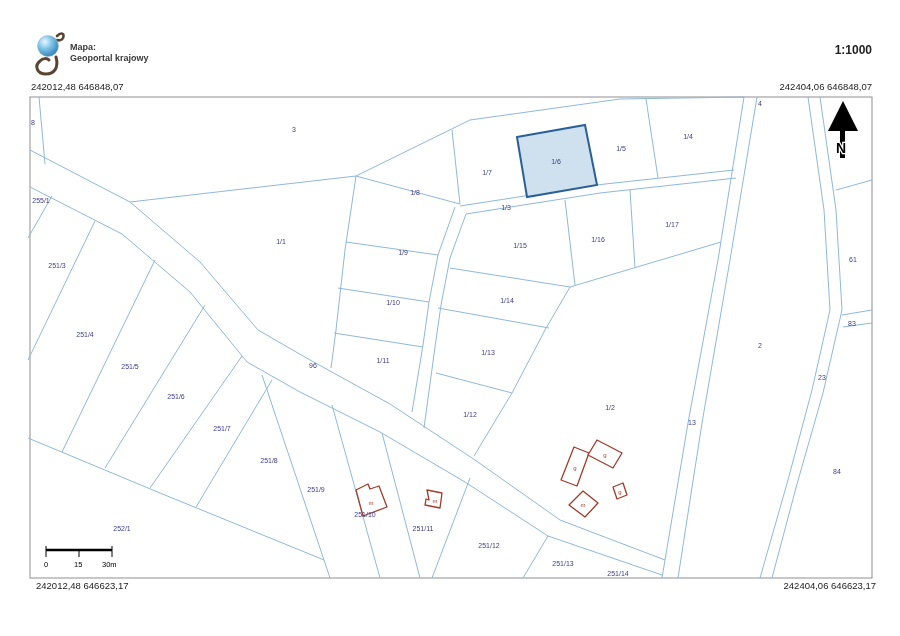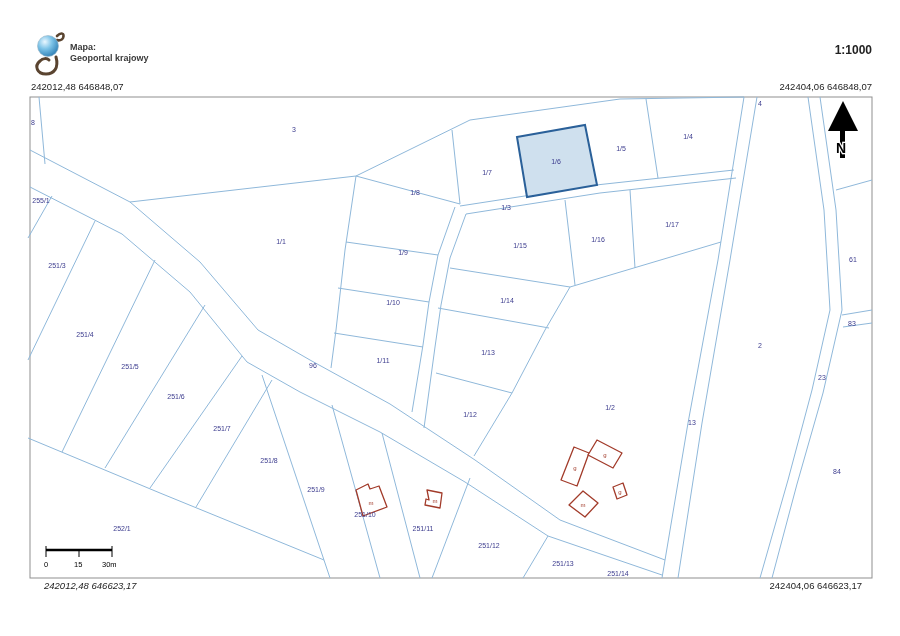--- a/index.html
+++ b/index.html
@@ -6,22 +6,22 @@
   #page{position:relative;width:900px;height:636px;background:#fff;overflow:hidden;
         font-family:"Liberation Sans",sans-serif;}
   
   #logo{position:absolute;left:30px;top:30px;width:44px;height:48px;}
   .hdr-title{position:absolute;left:70px;top:42px;font-size:9px;font-weight:bold;color:#3a3a3a;line-height:11px;white-space:pre;}
   #scale-text{position:absolute;right:28px;top:43px;font-size:12px;font-weight:bold;color:#222;margin-left:48px;}
   
   .coord{position:absolute;font-size:9.5px;color:#1c1c1c;text-align:center;}
   #c-tl{left:31px;top:81px;}
   #c-tr{right:28px;top:81px;text-align:center;}
-  #c-bl{left:44px;top:580px;font-style:italic;}
-  #c-br{right:38px;top:580px;text-align:left;}
+  #c-bl{left:36px;top:580px;}
+  #c-br{right:24px;top:580px;text-align:left;}
   
   #mapwrap{position:absolute;left:0;top:0;width:900px;height:636px;}
   .plabel{position:absolute;transform:translate(-50%,-50%);font-size:7px;line-height:8px;white-space:nowrap;font-weight:400;}
   .blabel{position:absolute;transform:translate(-50%,-50%);font-size:6px;line-height:7px;white-space:nowrap;}
 </style>
 </head>
 <body>
 
 <div id="page">
 

